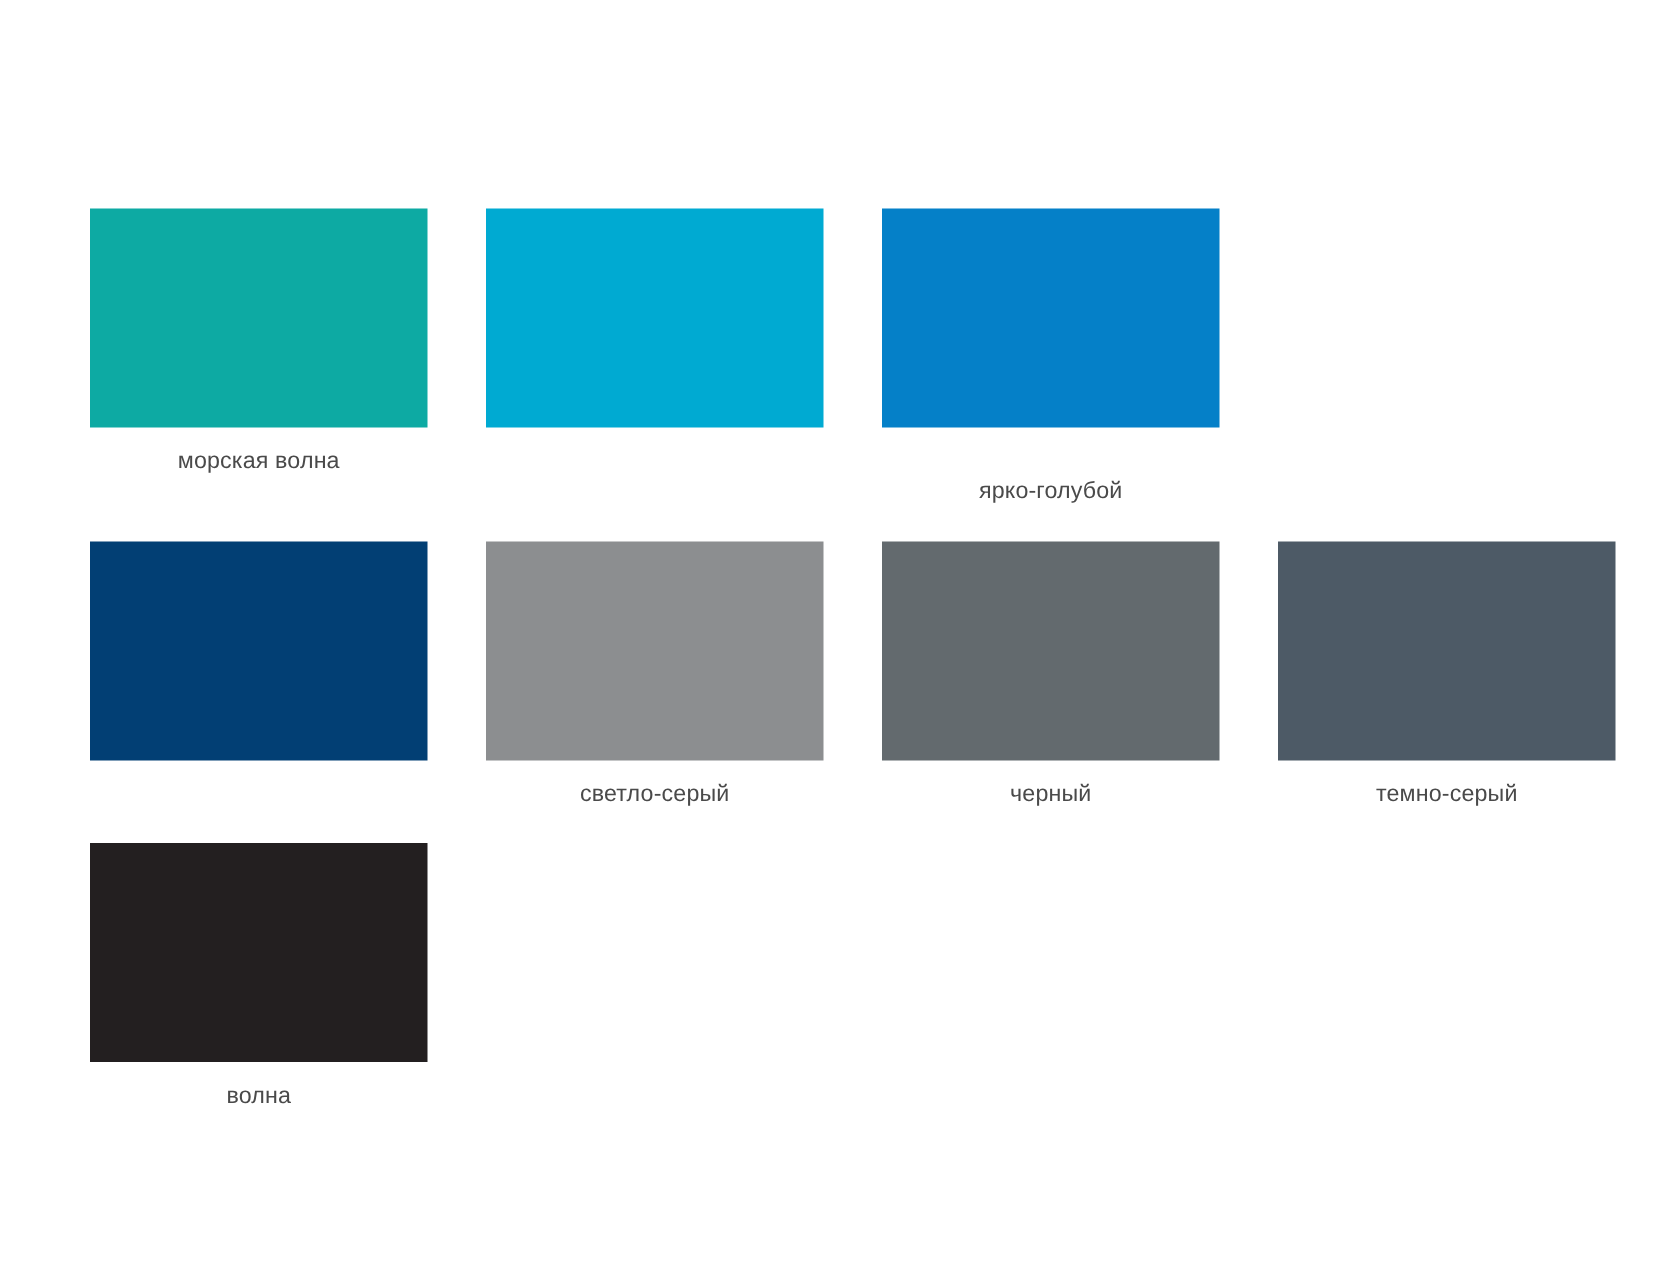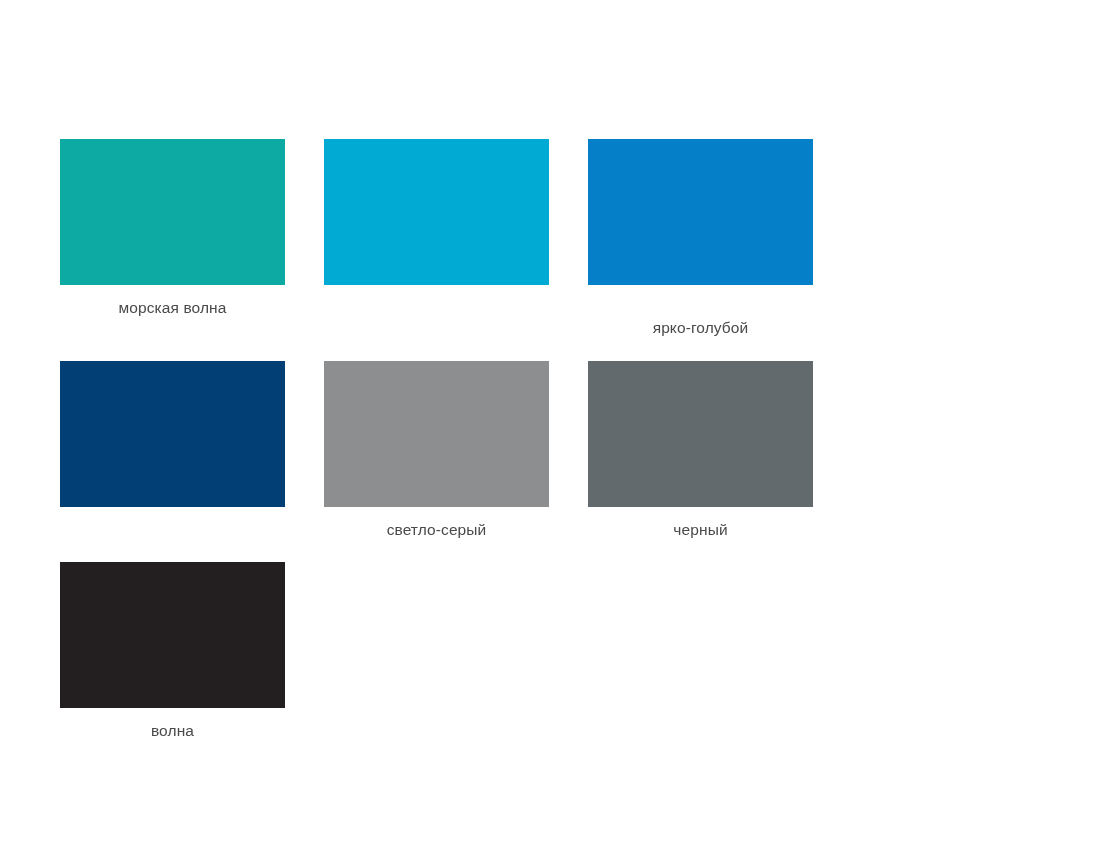--- a/index.html
+++ b/index.html
@@ -85,20 +85,24 @@
         <div class="swatch-chip" title="#023f74" style="background-color: rgb(2, 63, 116);"></div>
       </div>
       <div class="swatch-cell">
         <div class="swatch-chip" title="#8c8e90" style="background-color: rgb(140, 142, 144);"></div>
         <span class="swatch-label" style="color: rgb(74, 74, 74);">светло-серый</span>
       </div>
       <div class="swatch-cell">
         <div class="swatch-chip" title="#636a6e" style="background-color: rgb(99, 106, 110);"></div>
         <span class="swatch-label" style="color: rgb(74, 74, 74);">черный</span>
       </div>
+      <div class="swatch-cell">
+        <div class="swatch-chip" title="#4d5a66" style="background-color: rgb(77, 90, 102);"></div>
+        <span class="swatch-label" style="color: rgb(74, 74, 74);">темно-серый</span>
+      </div>
     </div>
     <div class="palette-row">
       <div class="swatch-cell">
         <div class="swatch-chip" title="#231f20" style="background-color: rgb(35, 31, 32);"></div>
         <span class="swatch-label" style="color: rgb(74, 74, 74);">волна</span>
       </div>
       <div class="swatch-cell is-empty">
         <div class="swatch-chip"></div>
         <span class="swatch-label" style="color: rgb(74, 74, 74);"></span>
       </div>

